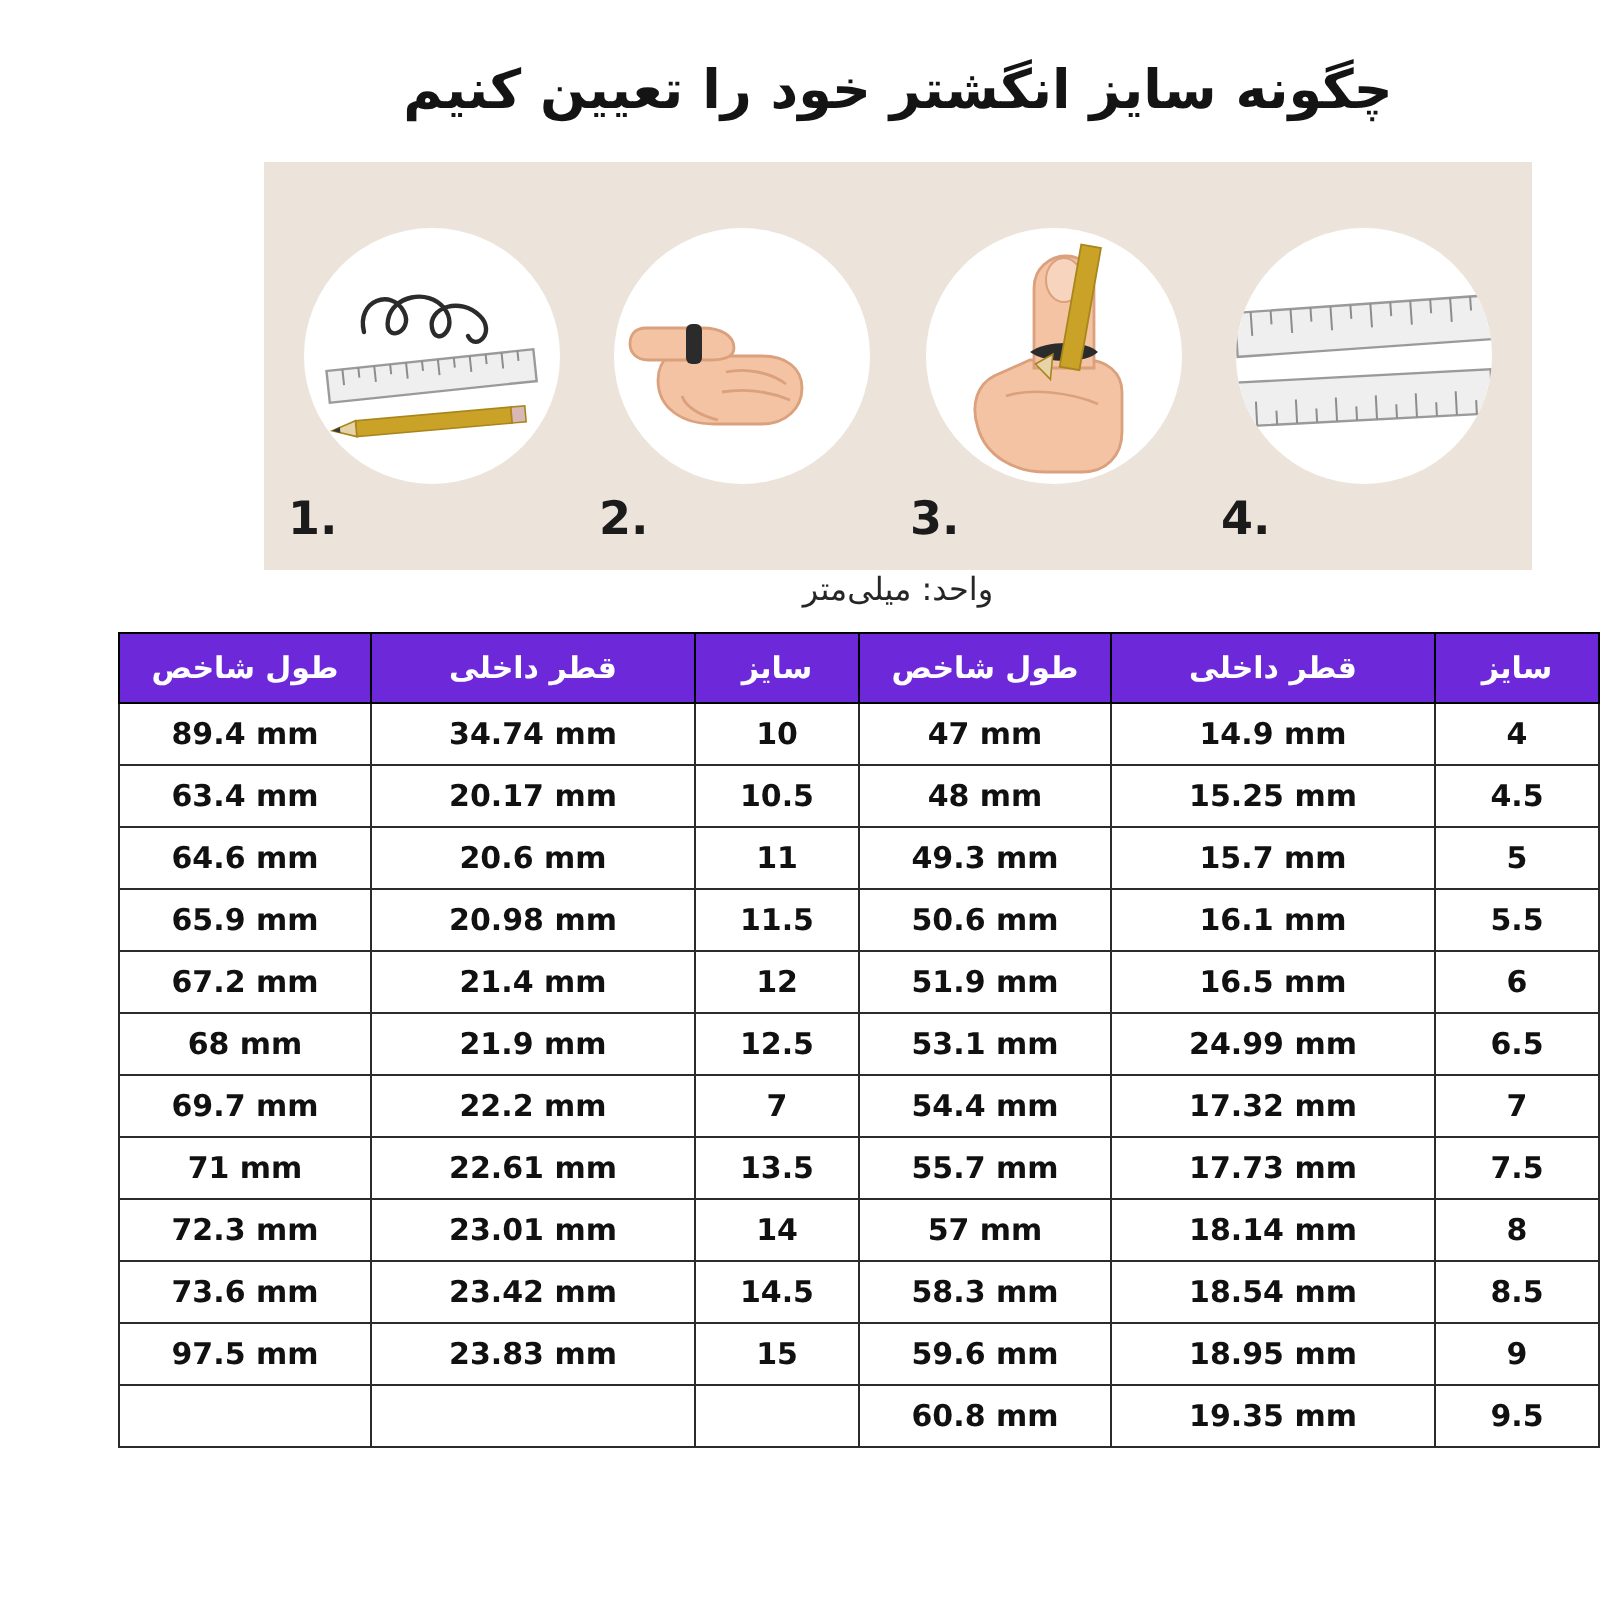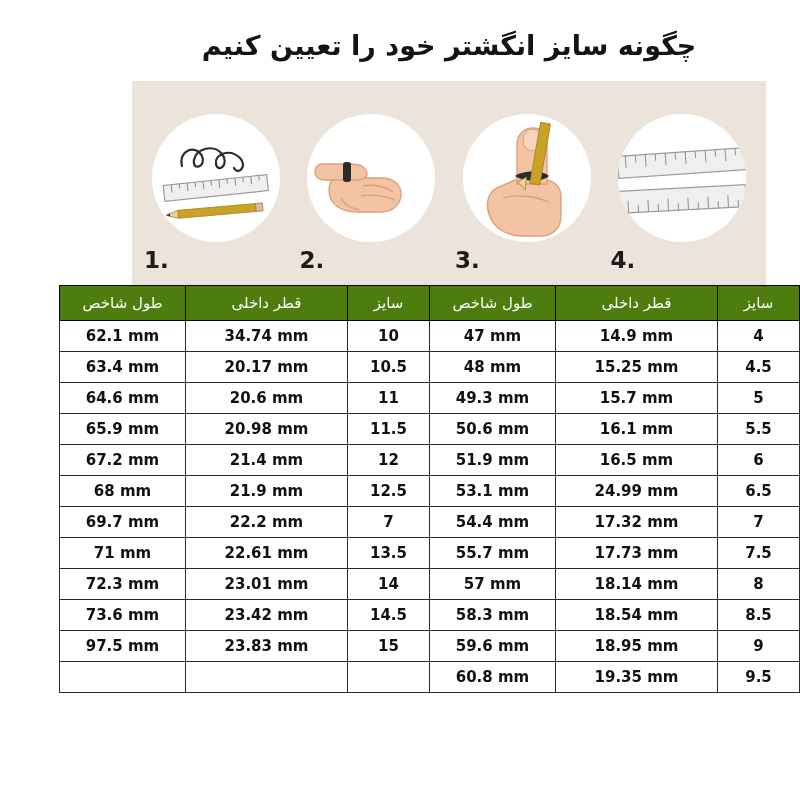--- a/index.html
+++ b/index.html
@@ -94,24 +94,24 @@
 
   
   .size-table {
     border-collapse: collapse;
     width: 740px;
     margin: 0 auto;
     direction: rtl;
     table-layout: fixed;
   }
   .size-table th {
-    background: #4d7c0f;
+    background: #6d28d9;
     color: #ffffff;
     font-size: 15px;
-    font-weight: normal;
+    font-weight: bold;
     height: 30px;
     padding: 2px 4px;
     border: 1px solid #000;
     text-align: center;
     white-space: nowrap;
   }
   .size-table td {
     font-size: 15px;
     height: 28px;
     padding: 1px 4px;
@@ -251,20 +251,21 @@
                 <line x1="120" y1="89" x2="120" y2="96"></line>
             </g>
           </g>
         </svg>
       </div>
       <div class="step-num">4.</div>
     </div>
 
   </div>
 
+  <div class="table-unit">واحد:  میلی‌متر</div>
 
   <table class="size-table">
     <colgroup>
       <col class="c-size">
         <col class="c-dia">
         <col class="c-len">
       <col class="c-size">
         <col class="c-dia">
         <col class="c-len">
     </colgroup>
@@ -278,21 +279,21 @@
         <th>طول شاخص</th>
       </tr>
     </thead>
     <tbody>
       <tr>
         <td>4</td>
         <td>14.9 mm</td>
         <td>47 mm</td>
         <td>10</td>
         <td>34.74 mm</td>
-        <td>62.1 mm</td>
+        <td>89.4 mm</td>
       </tr>
       <tr>
         <td>4.5</td>
         <td>15.25 mm</td>
         <td>48 mm</td>
         <td>10.5</td>
         <td>20.17 mm</td>
         <td>63.4 mm</td>
       </tr>
       <tr>

